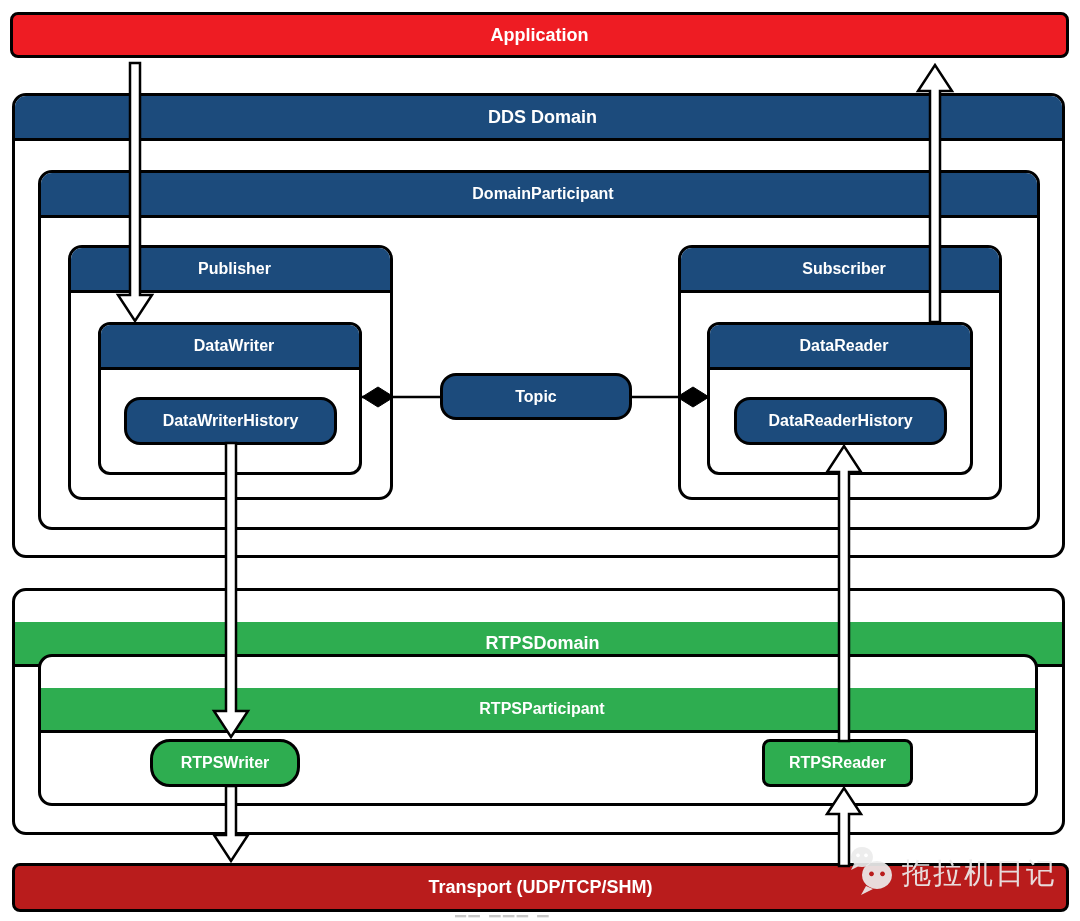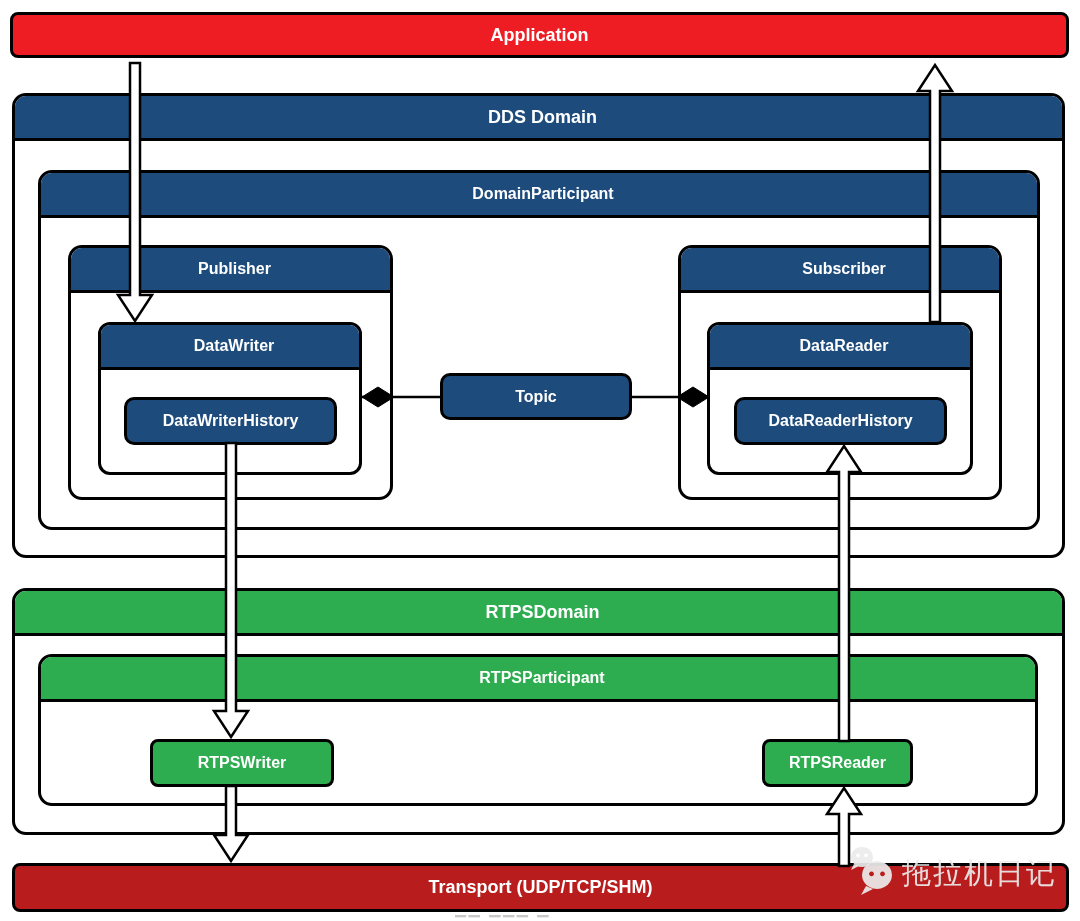--- a/index.html
+++ b/index.html
@@ -14,25 +14,25 @@
     border:3px solid #000; border-radius:14px; overflow:hidden;
     box-sizing:border-box;
   }
   .lane .hd {
     height:45px; display:flex; align-items:center; justify-content:center;
     color:#fff; font-weight:bold; border-bottom:3px solid #000;
     box-sizing:border-box;
     padding-left:8px;
   }
   .hd-blue  { background:#1C4B7C; }
-  .hd-green { background:#2EAD50; }
+  .hd-green { background:#2EAD50;margin-top:31px; }
   
   .node {
     position:absolute; display:flex; align-items:center; justify-content:center;
-    color:#fff; font-weight:bold; border:3px solid #000; border-radius:10px;
+    color:#fff; font-weight:bold; border:3px solid #000; border-radius:16px;
     box-sizing:border-box; text-align:center;
   }
   .n-blue   { background:#1C4B7C; }
   .n-green  { background:#2EAD50; }
   .n-red    { background:#EE1C23; border-radius:8px; }
   .n-orange { background:#b91c1c; border-radius:8px; }
   .fs18 { font-size:18px; }
   .fs16 { font-size:16px; }
   #arrows { position:absolute; left:0; top:0; width:1080px; height:921px; pointer-events:none; }
   #arrows polygon.block { fill:#ffffff; stroke:#000; stroke-width:2.5; stroke-linejoin:miter; }
@@ -114,21 +114,21 @@
       <span>RTPSDomain</span>
     </div>
   </div>
 
   <div class="lane" style="left:38px; top:654px; width:1000px; height:152px;">
     <div class="hd hd-green fs16">
       <span>RTPSParticipant</span>
     </div>
   </div>
 
-  <div class="node n-green fs16" style="left:150px; top:739px; width:184px; height:48px; border-radius:8px;">
+  <div class="node n-green fs16" style="left:150px; top:739px; width:150px; height:48px; border-radius:20px;">
     <span>RTPSWriter</span>
   </div>
 
   <div class="node n-green fs16" style="left:762px; top:739px; width:151px; height:48px; border-radius:8px;">
     <span>RTPSReader</span>
   </div>
 
   <div class="node n-red fs18" style="left:10px; top:12px; width:1059px; height:46px;">
     <span>Application</span>
   </div>

